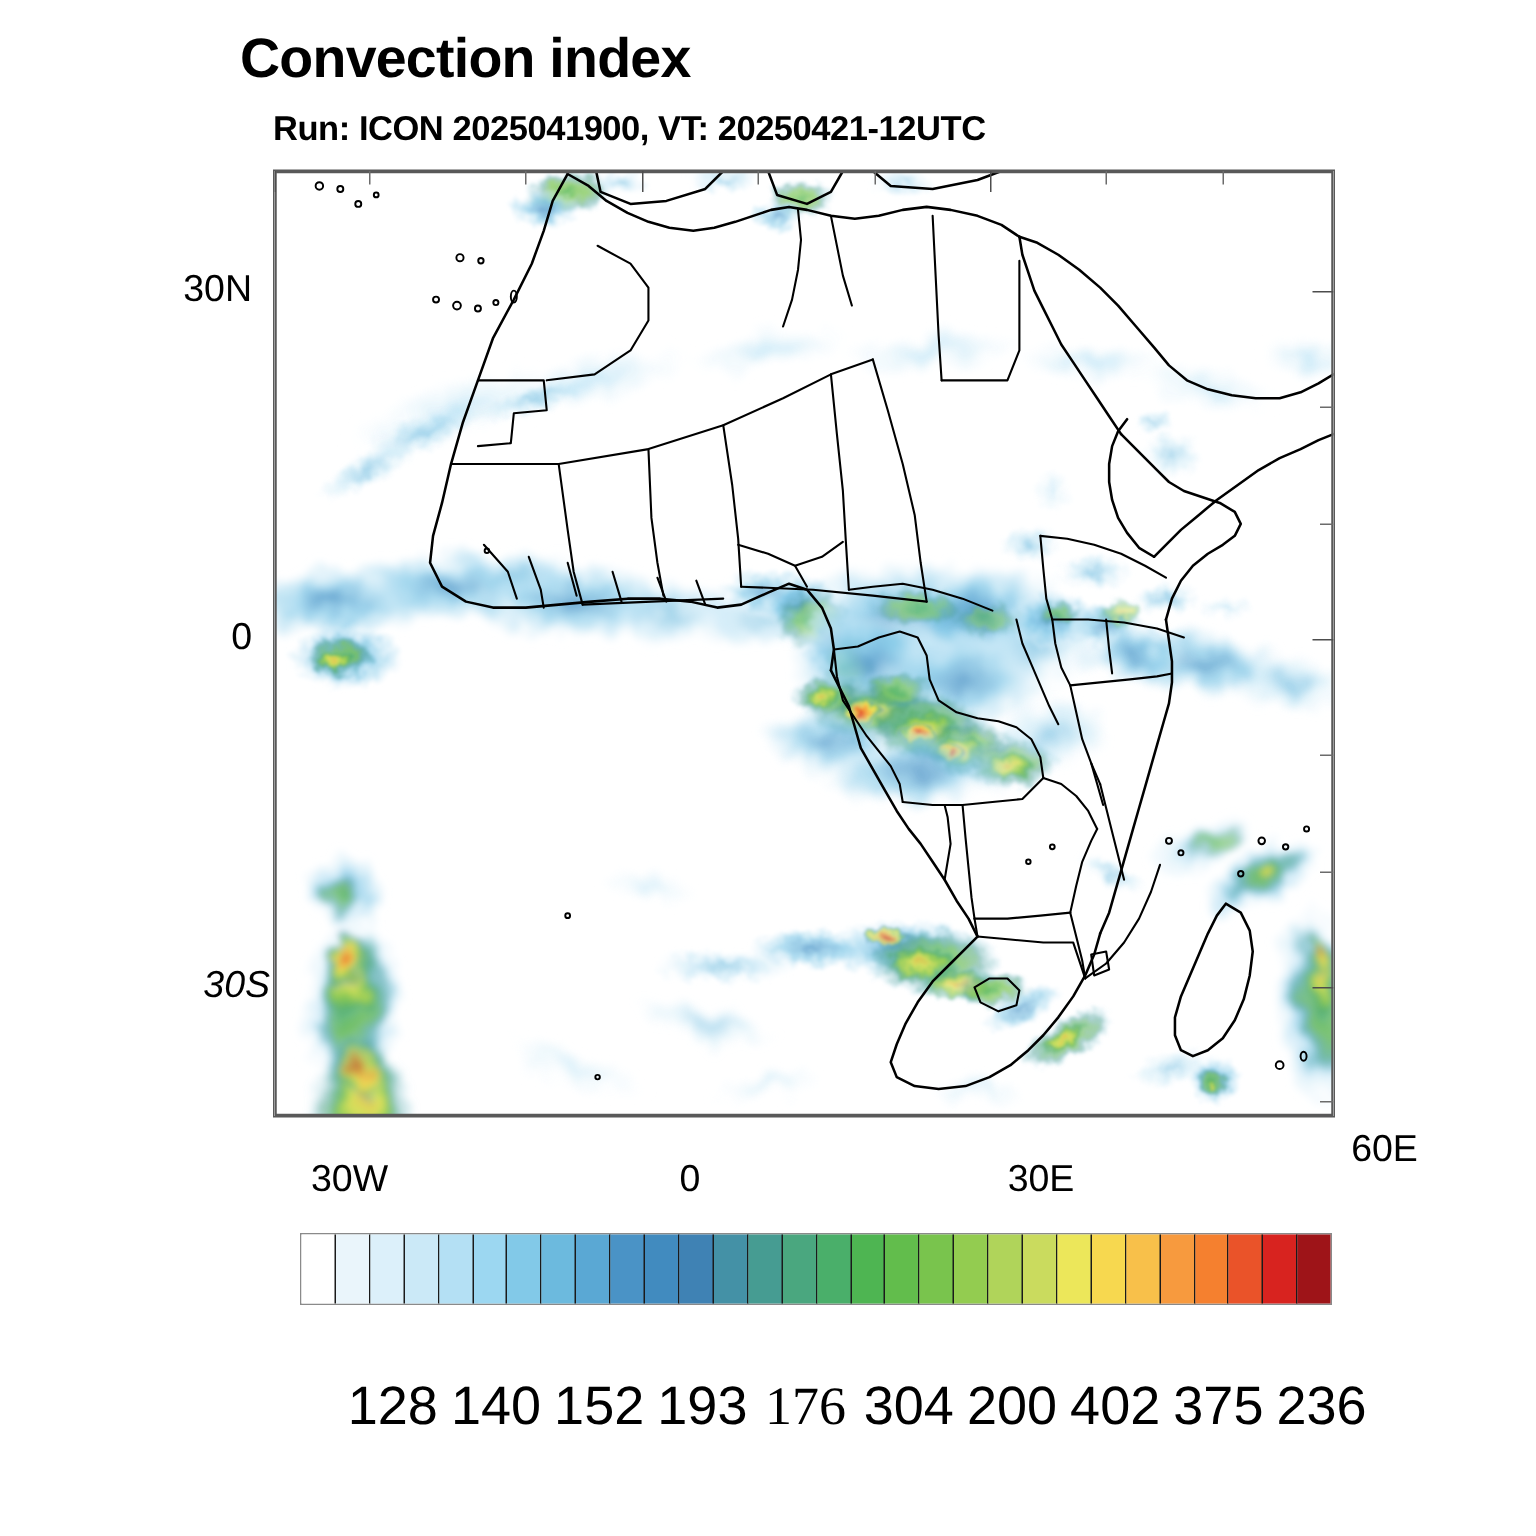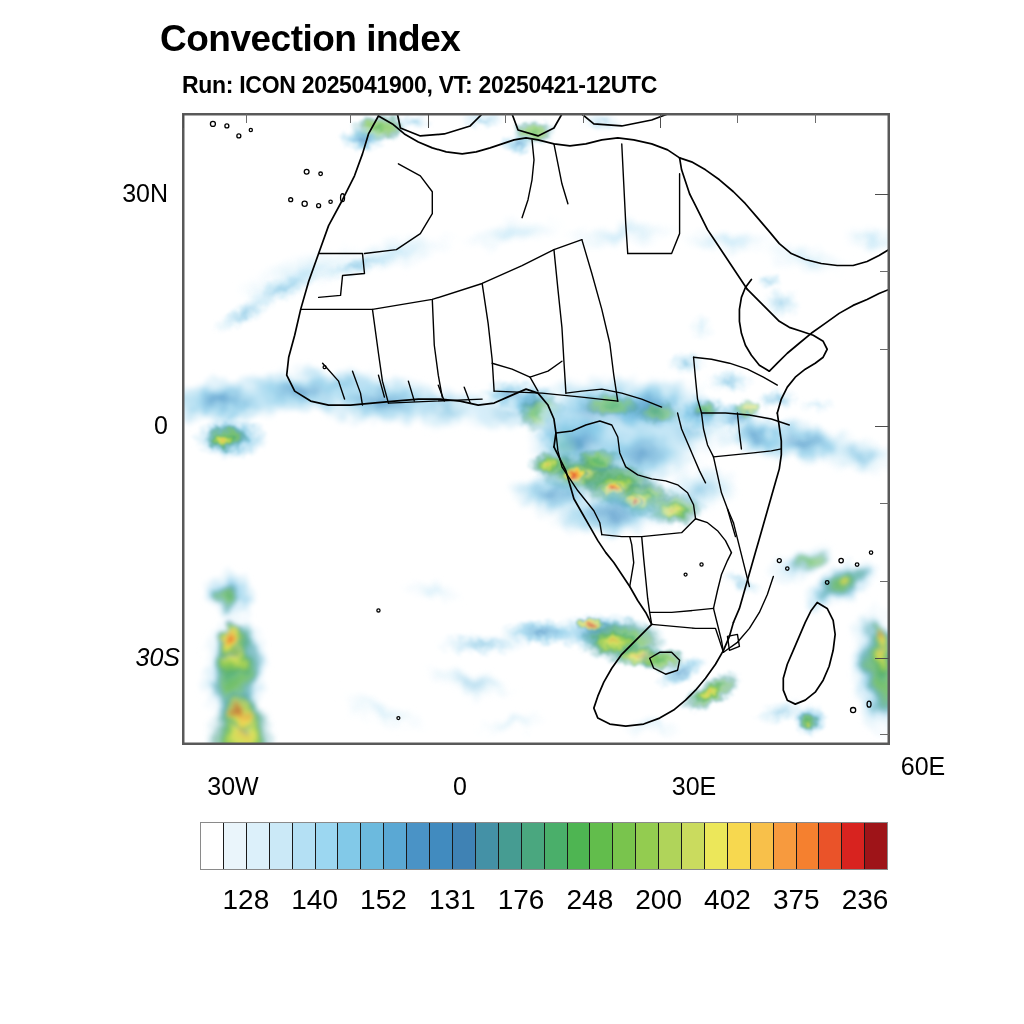--- a/index.html
+++ b/index.html
@@ -21,22 +21,22 @@
 
   .ylab{position:absolute;font-size:25px;color:#000;text-align:right;white-space:nowrap;
         transform:translateY(-50%);font-weight:500;}
   .xlab{position:absolute;font-size:25px;color:#000;white-space:nowrap;
         transform:translateX(-50%);font-weight:500;margin-left:33px;}
 
   #cbar{position:absolute;left:200px;top:822px;width:688px;height:48px;
         display:flex;box-sizing:border-box;border:1px solid #8a8a8a;}
   #cbar .cell{flex:1 1 0;height:100%;border-right:1px solid #1a1a1a;box-sizing:border-box;}
   #cbar .cell:last-child{border-right:none;}
-  .cblab{position:absolute;font-size:28px;color:#000;white-space:nowrap;
-         transform:translateX(-50%);top:884px;font-weight:500;}
+  .cblab{position:absolute;font-size:36px;color:#000;white-space:nowrap;
+         transform:translateX(-50%);top:916px;font-weight:500;margin-left:16px;}
 </style>
 </head>
 <body>
 
 <div id="page">
 
   <div class="ttl" id="title">Convection index</div>
   <div class="ttl" id="subtitle">Run: ICON 2025041900,  VT: 20250421-12UTC</div>
 
   <div id="plot">
@@ -497,22 +497,22 @@
       <div class="cell" style="background: rgb(247, 154, 62);"></div>
       <div class="cell" style="background: rgb(245, 128, 47);"></div>
       <div class="cell" style="background: rgb(234, 83, 41);"></div>
       <div class="cell" style="background: rgb(216, 35, 31);"></div>
       <div class="cell" style="background: rgb(158, 20, 24);"></div>
     </div>
   <div id="cbar-labels">
       <div class="cblab" style="left: 245.867px;">128</div>
       <div class="cblab" style="left: 314.667px; text-align: right;">140</div>
       <div class="cblab" style="left: 383.467px;">152</div>
-      <div class="cblab" style="left: 452.267px;">131</div>
-      <div class="cblab" style="left: 521.067px;">176</div>
-      <div class="cblab" style="left: 589.867px;">248</div>
+      <div class="cblab" style="left: 452.267px;">193</div>
+      <div class="cblab" style="left: 521.067px; font-family: Liberation Serif, serif;">176</div>
+      <div class="cblab" style="left: 589.867px;">304</div>
       <div class="cblab" style="left: 658.667px;">200</div>
       <div class="cblab" style="left: 727.467px;">402</div>
       <div class="cblab" style="left: 796.267px;">375</div>
       <div class="cblab" style="left: 865.067px;">236</div>
     </div>
 
 </div>
 
 </body></html>

